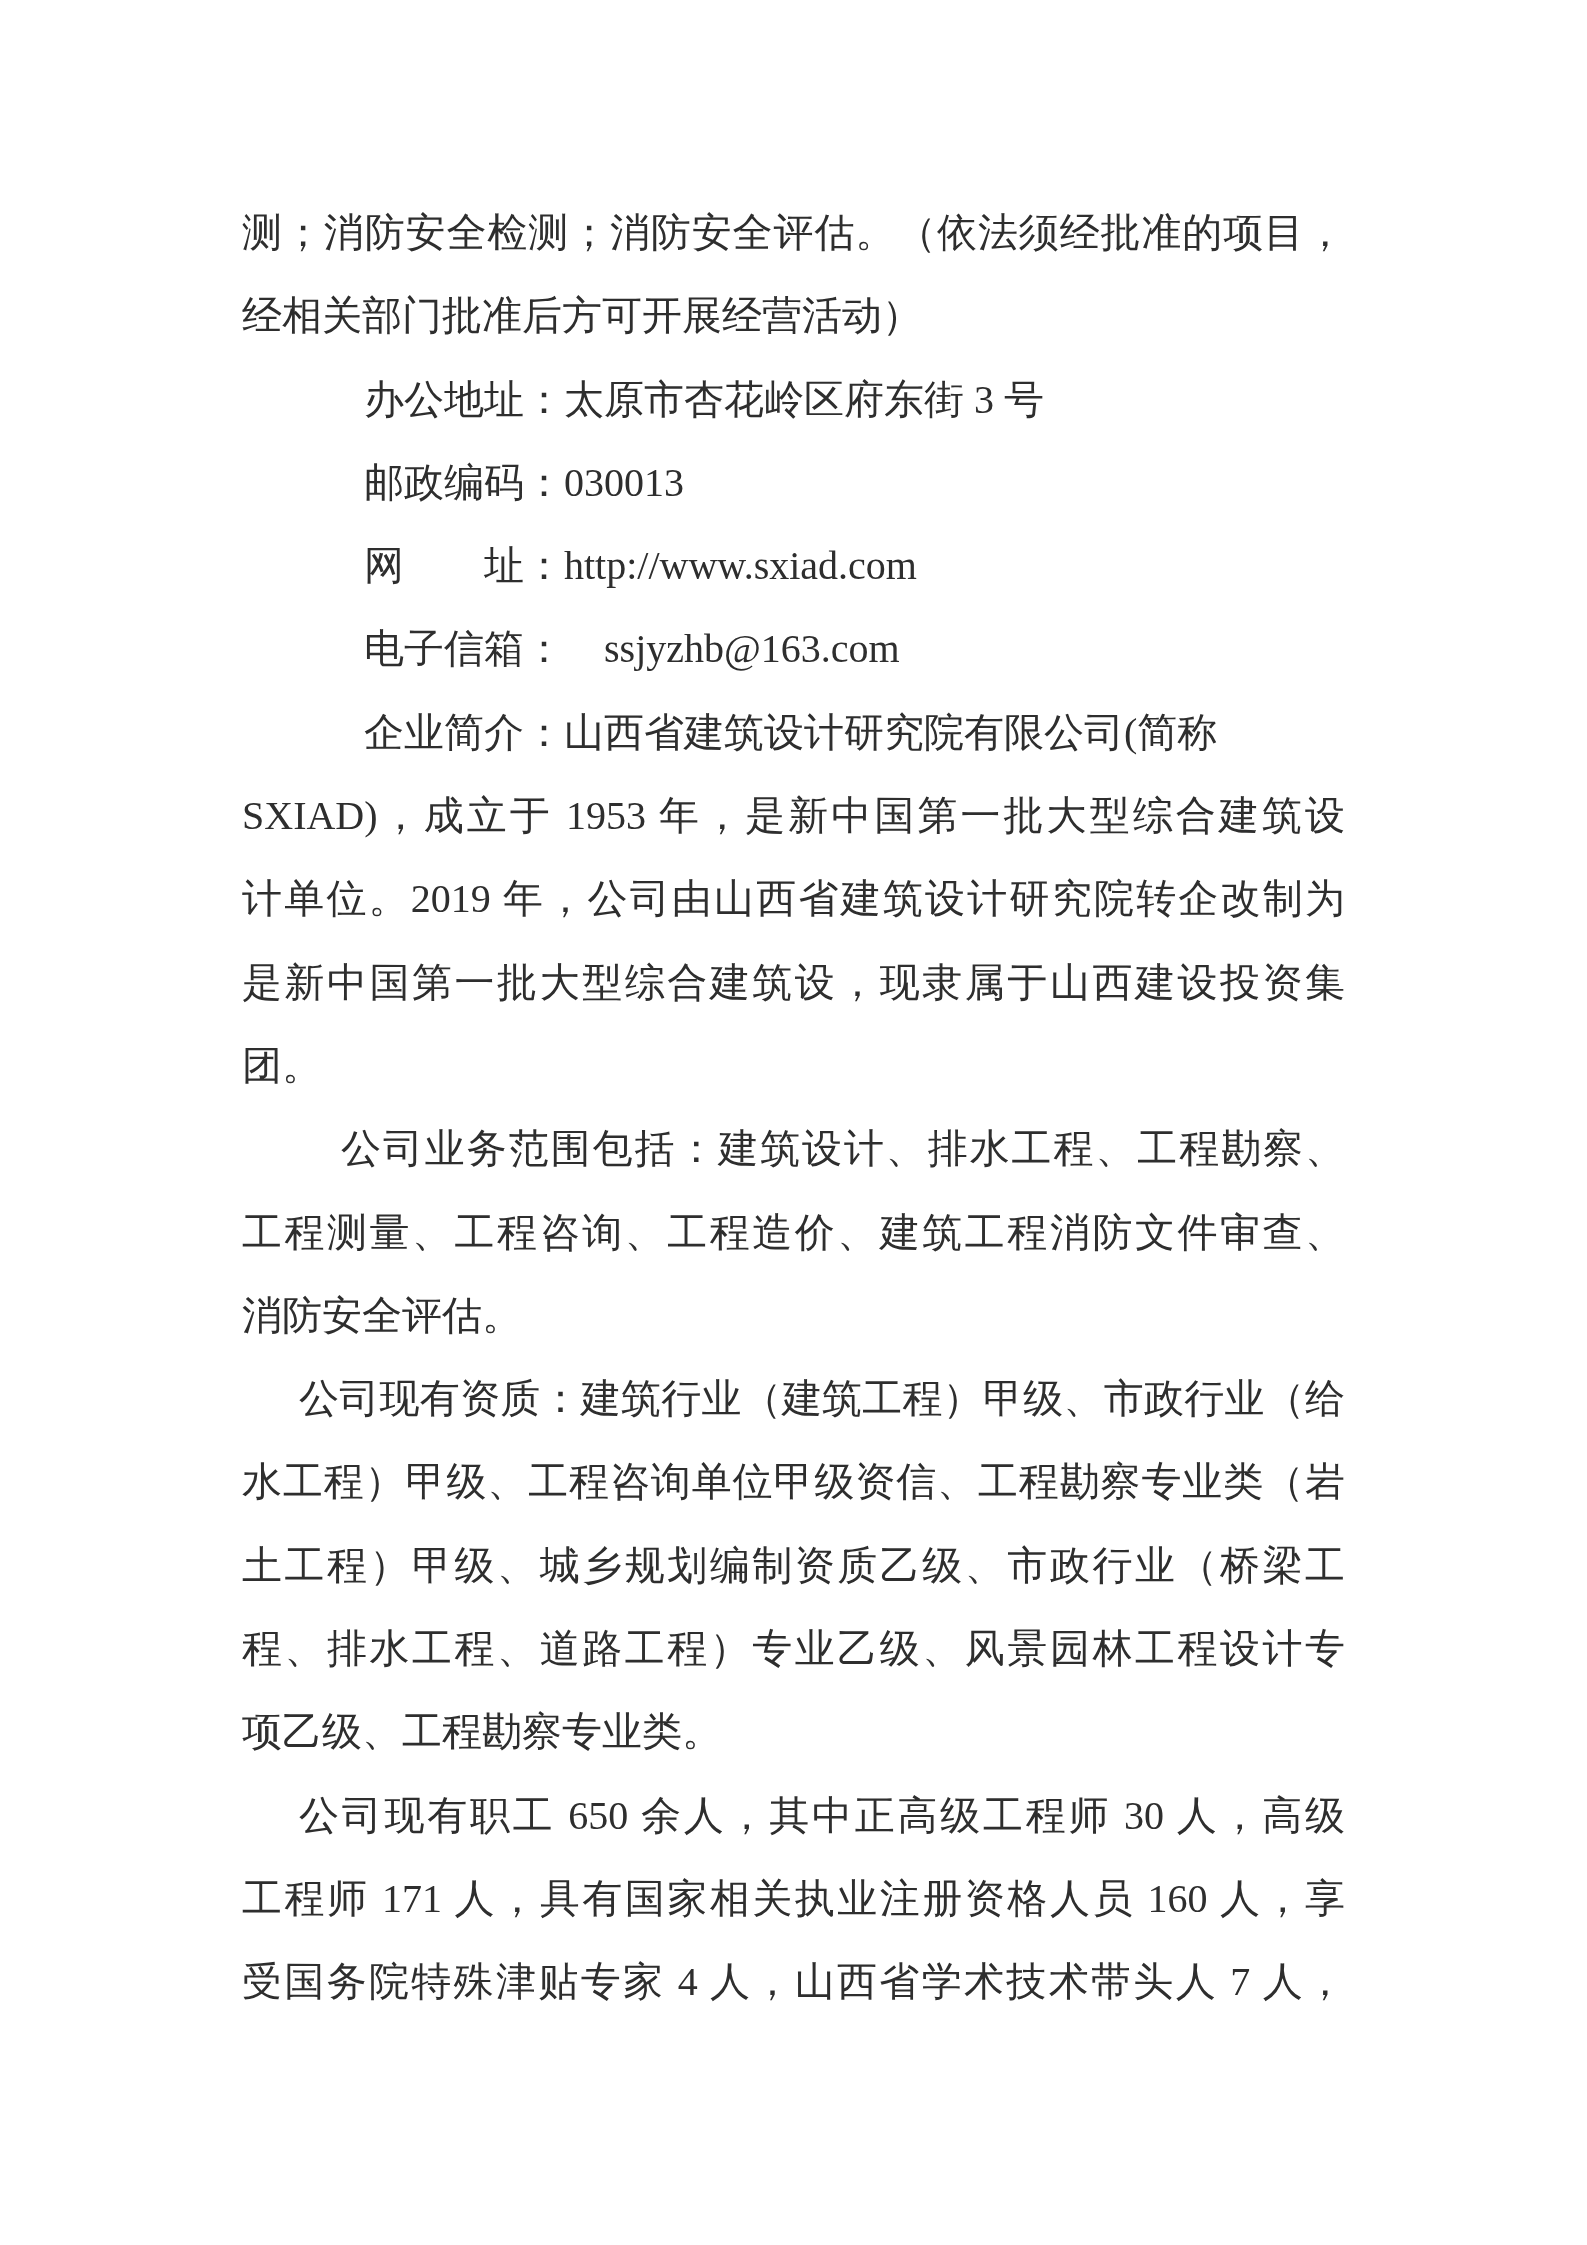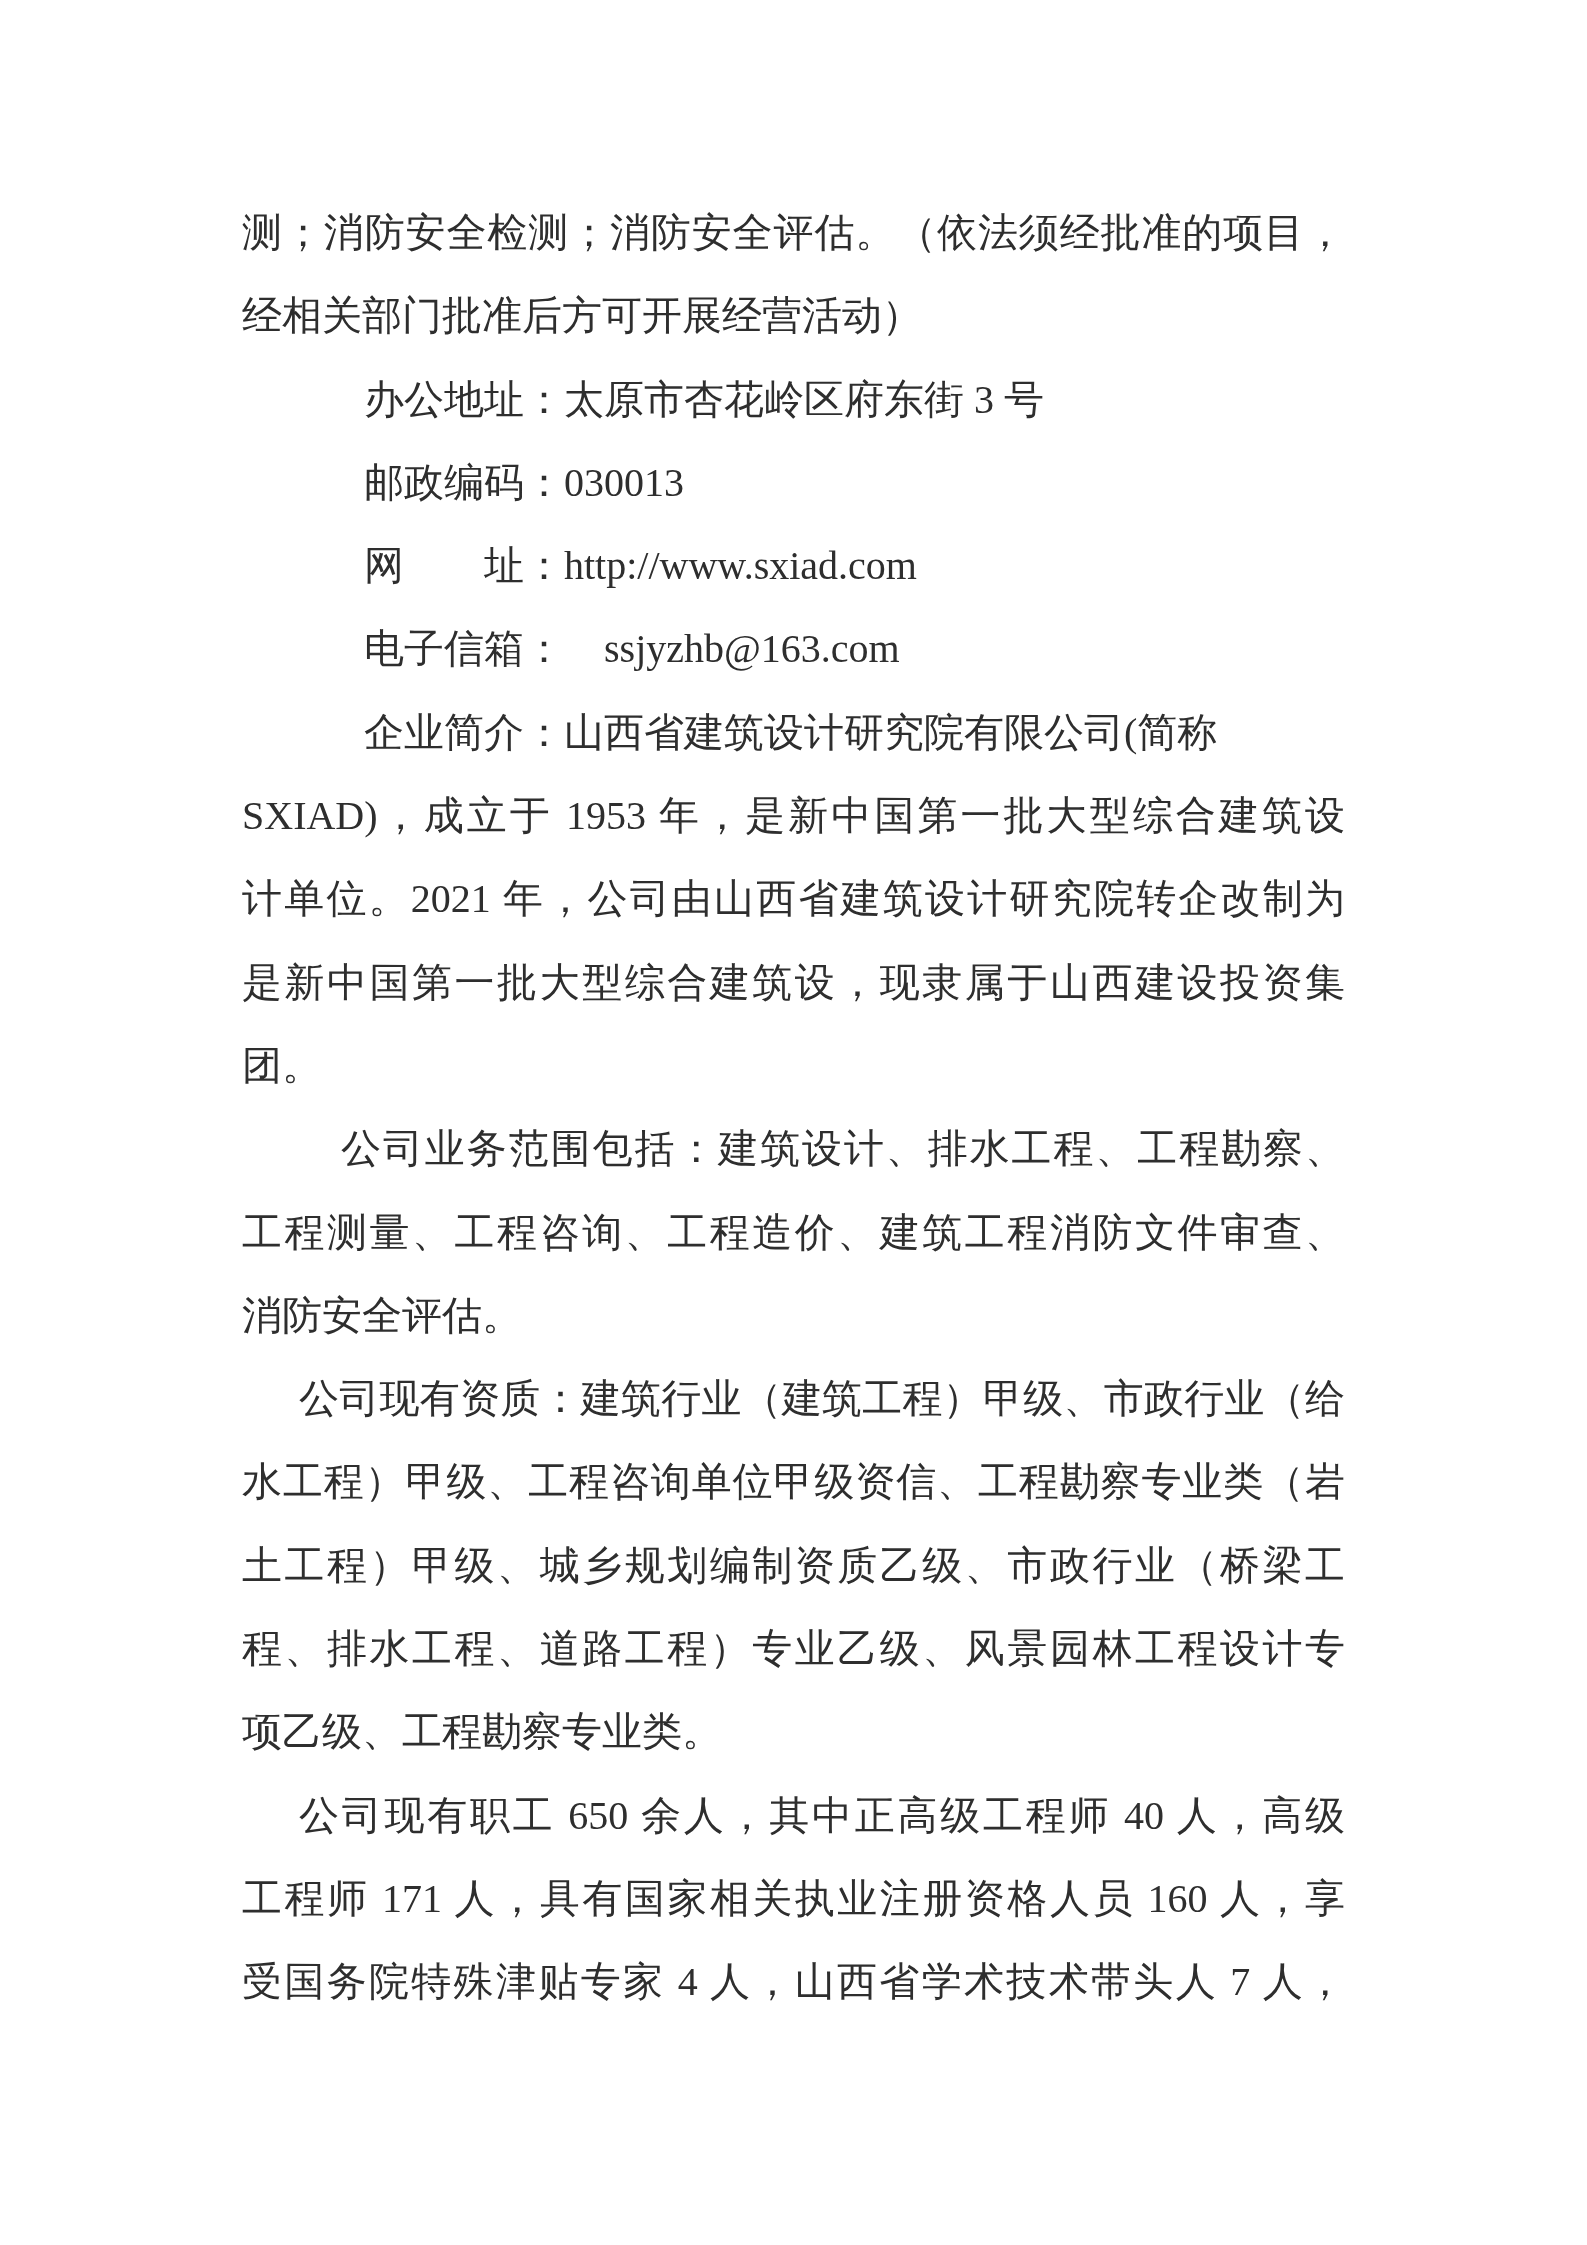--- a/index.html
+++ b/index.html
@@ -47,28 +47,28 @@
 <div class="page" style="background: rgb(255, 255, 255);">
   <div class="text-block" style="color: rgb(46, 46, 46);">
     <div class="line j">测；消防安全检测；消防安全评估。（依法须经批准的项目，</div>
     <div class="line">经相关部门批准后方可开展经营活动）</div>
     <div class="line i1">办公地址：太原市杏花岭区府东街 3 号</div>
     <div class="line i1">邮政编码：030013</div>
     <div class="line i1">网　　址：http://www.sxiad.com</div>
     <div class="line i1">电子信箱：　ssjyzhb@163.com</div>
     <div class="line i1">企业简介：山西省建筑设计研究院有限公司(简称</div>
     <div class="line j">SXIAD)，成立于 1953 年，是新中国第一批大型综合建筑设</div>
-    <div class="line j">计单位。2021 年，公司由山西省建筑设计研究院转企改制为</div>
+    <div class="line j">计单位。2019 年，公司由山西省建筑设计研究院转企改制为</div>
     <div class="line j">是新中国第一批大型综合建筑设，现隶属于山西建设投资集</div>
     <div class="line">团。</div>
     <div class="line i2 j">公司业务范围包括：建筑设计、排水工程、工程勘察、</div>
     <div class="line j">工程测量、工程咨询、工程造价、建筑工程消防文件审查、</div>
     <div class="line">消防安全评估。</div>
     <div class="line i3 j">公司现有资质：建筑行业（建筑工程）甲级、市政行业（给</div>
     <div class="line j">水工程）甲级、工程咨询单位甲级资信、工程勘察专业类（岩</div>
     <div class="line j">土工程）甲级、城乡规划编制资质乙级、市政行业（桥梁工</div>
     <div class="line j">程、排水工程、道路工程）专业乙级、风景园林工程设计专</div>
     <div class="line">项乙级、工程勘察专业类。</div>
-    <div class="line i3 j">公司现有职工 650 余人，其中正高级工程师 40 人，高级</div>
+    <div class="line i3 j">公司现有职工 650 余人，其中正高级工程师 30 人，高级</div>
     <div class="line j">工程师 171 人，具有国家相关执业注册资格人员 160 人，享</div>
     <div class="line j">受国务院特殊津贴专家 4 人，山西省学术技术带头人 7 人，</div>
   </div>
 </div>
 
 </body></html>

